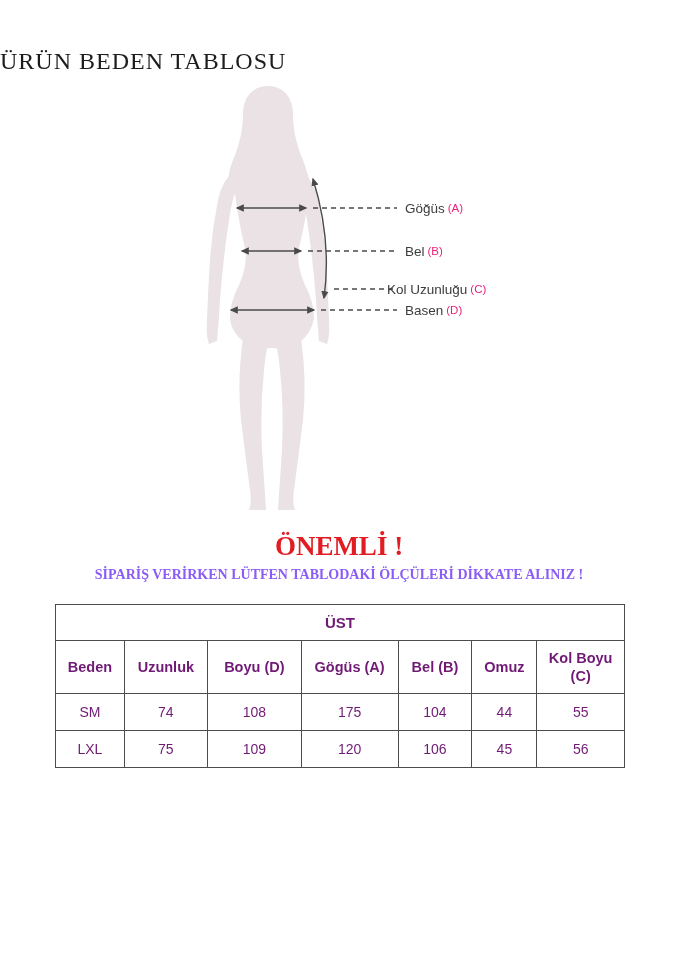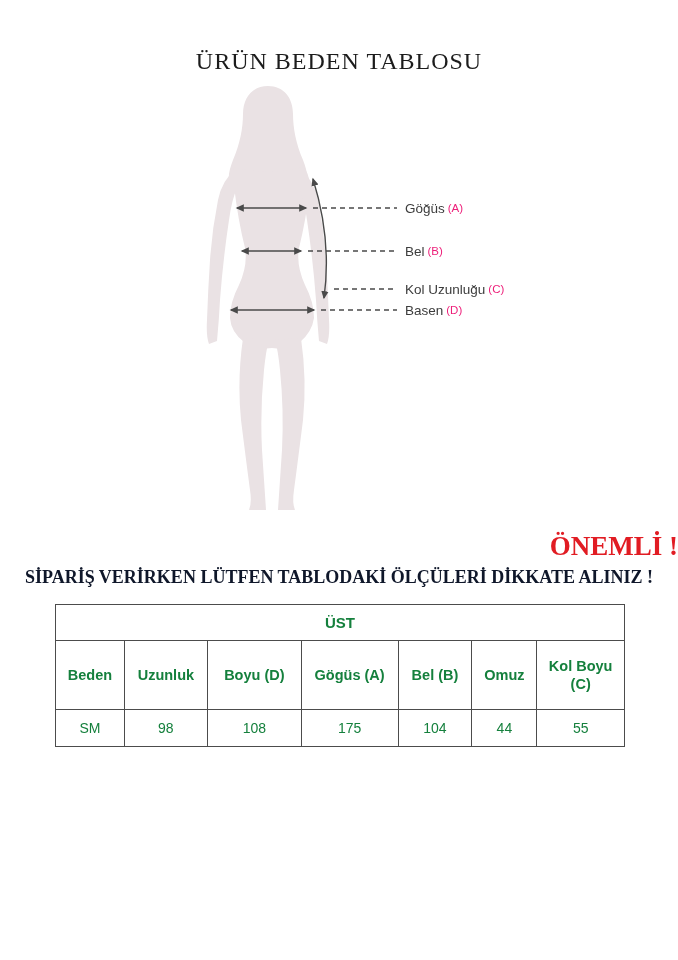--- a/index.html
+++ b/index.html
@@ -8,71 +8,71 @@
     width: 678px; height: 960px;
     font-family: "Liberation Sans", "DejaVu Sans", sans-serif;
     position: relative;
     overflow: hidden;
   }
   .page { position: absolute; inset: 0; background: #fff; }
 
   
   .page-title {
     position: absolute; top: 48px; left: 0; width: 100%;
-    text-align: center;
+    text-align: left;
     font-family: "Liberation Serif", "DejaVu Serif", serif;
     font-size: 24px; color: #1c1c1c; letter-spacing: 1px;
   }
 
   
   .diagram { position: absolute; left: 0; top: 80px; width: 582px; height: 440px; }
   .diagram svg { position: absolute; left: 0; top: 0; }
   .measure-label {
     position: absolute; height: 18px; display: flex; align-items: center;
     font-size: 13.5px; color: #3c3c3c; white-space: nowrap;
   }
   .measure-label .letter {
     font-size: 11.5px; color: #ed1e79; margin-left: 3px; font-weight: 500;
   }
   .lbl-gogus { left: 405px; top: 119px; }
   .lbl-bel   { left: 405px; top: 162px; }
-  .lbl-kol   { left: 405px; top: 200px; }
+  .lbl-kol   { left: 387px; top: 200px; }
   .lbl-basen { left: 405px; top: 221px; justify-content: center; }
 
   
   .notice-heading {
     position: absolute; top: 531px; left: 0; width: 100%;
-    text-align: right;
+    text-align: center;
     font-family: "Liberation Serif", "DejaVu Serif", serif;
     font-weight: bold; font-size: 27px; color: #e11c23;
   }
   .notice-message {
     position: absolute; top: 567px; left: 0; width: 100%;
     text-align: center;
     font-family: "Liberation Serif", "DejaVu Serif", serif;
-    font-weight: bold; font-size: 18px; color: #0f172a;
+    font-weight: bold; font-size: 14px; color: #8b5cf6;
   }
 
   
   .size-table-wrap { position: absolute; left: 55px; top: 604px; width: 570px; }
   table { border-collapse: collapse; width: 570px; table-layout: fixed; }
   td, th {
     border: 1px solid #4c4c4c;
     text-align: center; vertical-align: middle;
-    font-size: 14px; color: #15803d;
+    font-size: 14px; color: #701a75;
     padding: 0;
   }
   tr.section td { height: 36px; font-weight: bold; font-size: 15px; }
   table.alt { margin-top: -1px; }
   table.ust tr.head th { height: 53px; font-weight: bold; font-size: 14.5px; line-height: 1.25; }
   table.ust tr.data td { height: 37px; }
   table.alt tr.section td { height: 37px; }
   table.alt tr.head th { height: 37px; font-weight: bold; font-size: 14.5px; }
   table.alt tr.data td { height: 38px; }
-  th.pad, td.pad-cell { padding: 16px 4px; }
+  th.pad, td.pad-cell { padding: 0 4px; }
 </style>
 </head>
 <body>
 
 <div class="page">
 
   <div class="page-title">ÜRÜN BEDEN TABLOSU</div>
 
   <div class="diagram">
     <svg width="678" height="440" viewBox="0 0 678 440">
@@ -152,25 +152,34 @@
         <th>Beden</th>
         <th>Uzunluk</th>
         <th>Boyu (D)</th>
         <th>Gögüs (A)</th>
         <th>Bel (B)</th>
         <th>Omuz</th>
         <th class="pad">Kol Boyu (C)</th>
       </tr>
       <tr class="data">
         <td>SM</td>
-        <td>98</td>
+        <td>74</td>
         <td>108</td>
         <td>175</td>
         <td>104</td>
         <td>44</td>
         <td>55</td>
+      </tr>
+      <tr class="data">
+        <td>LXL</td>
+        <td>75</td>
+        <td>109</td>
+        <td>120</td>
+        <td>106</td>
+        <td>45</td>
+        <td>56</td>
       </tr>
     </tbody>
       </table>
 
   </div>
 
 </div>
 
 </body></html>

